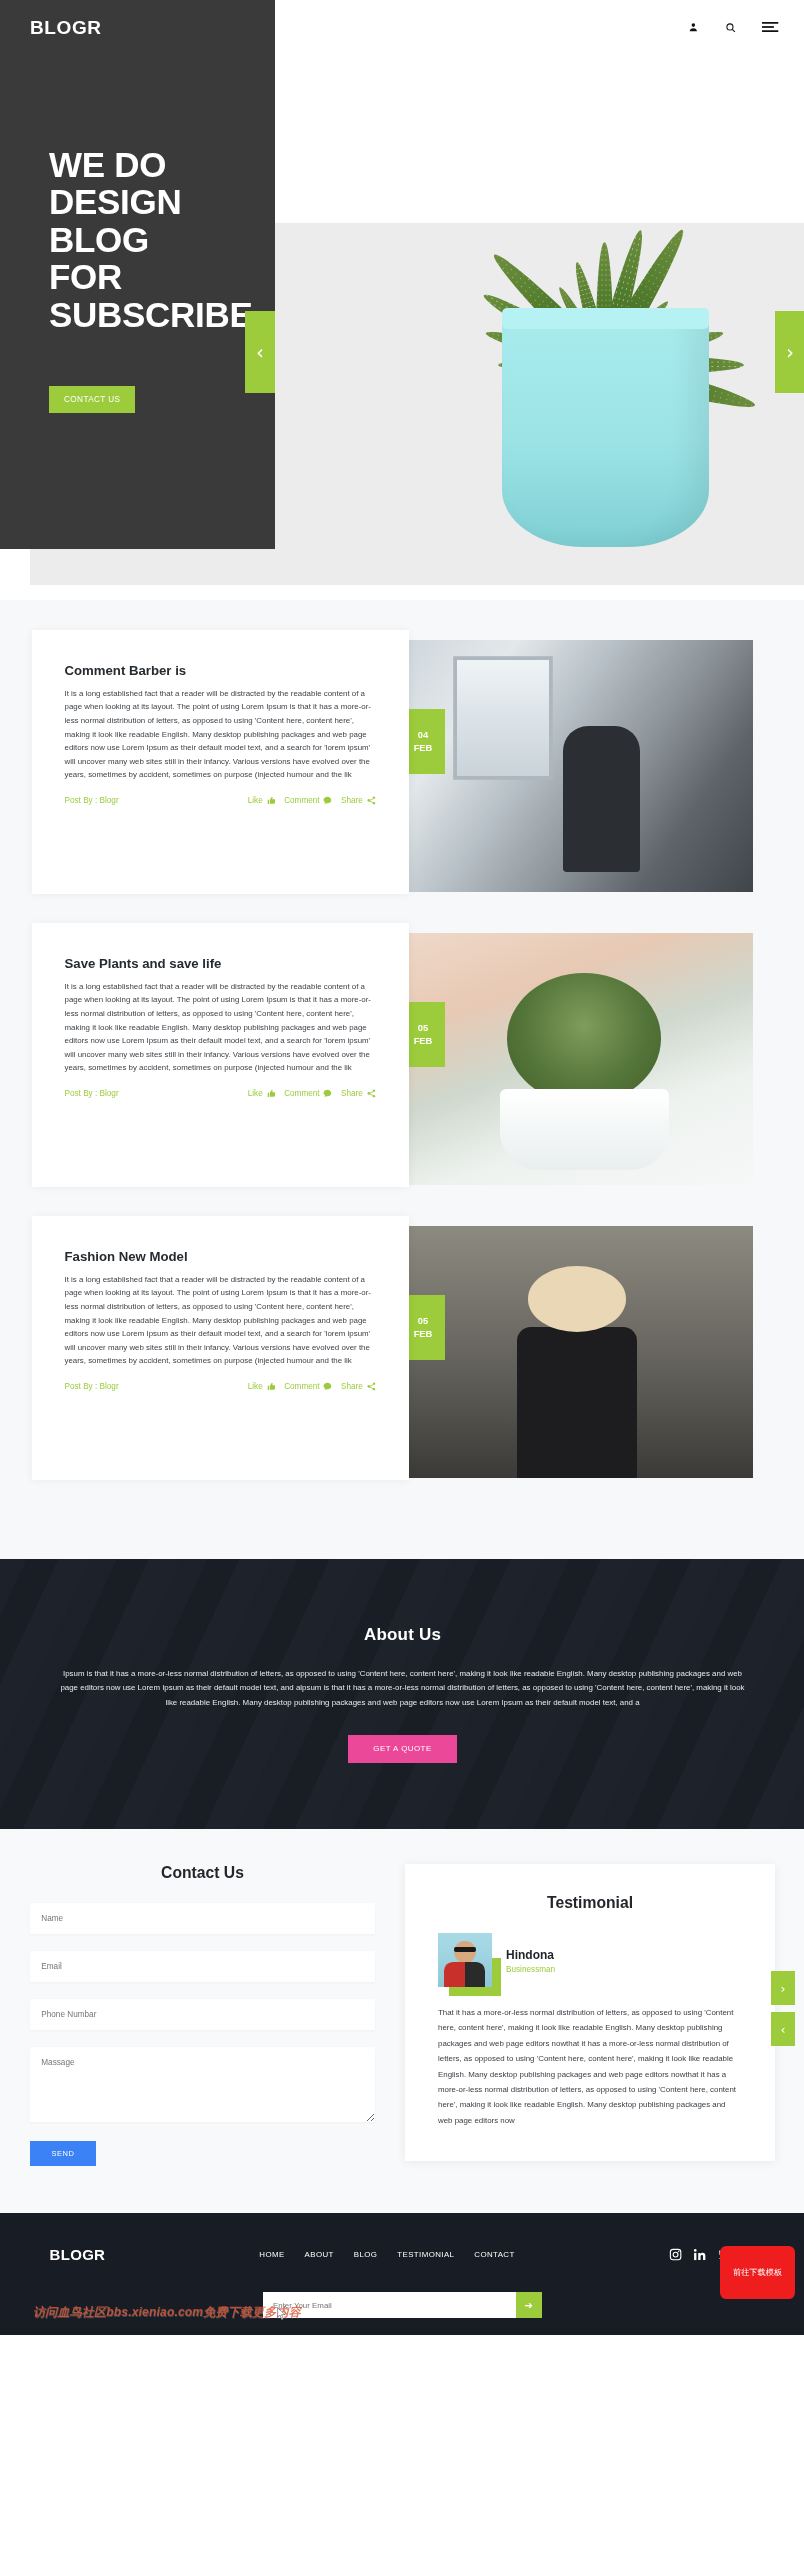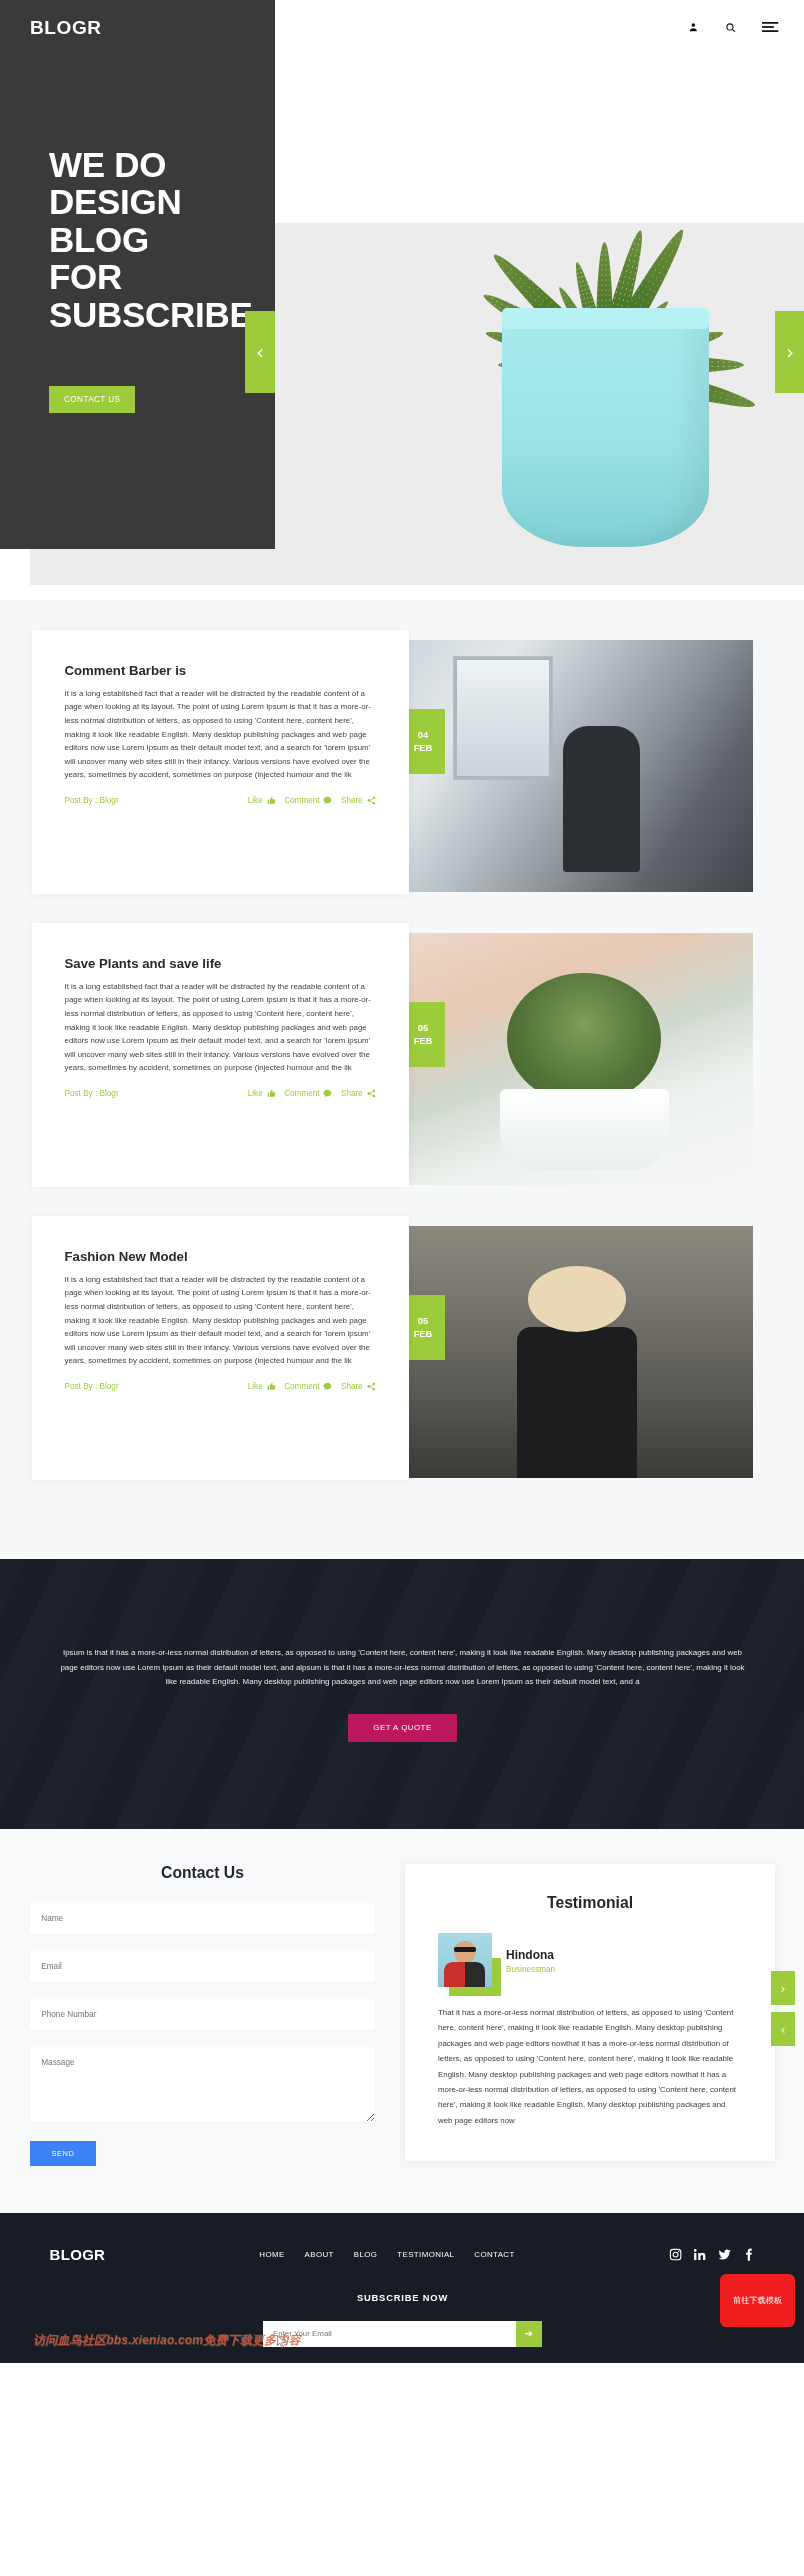--- a/index.html
+++ b/index.html
@@ -169,21 +169,21 @@
       linear-gradient(rgba(22,26,33,.88), rgba(22,26,33,.88)),
       repeating-linear-gradient(115deg,#4c5462 0 24px,#2e3440 24px 53px,#596273 53px 82px);
     opacity: 1;
   }
   .about-inner { position: relative; z-index: 3; width: 698px; }
   .about-title {
     font-size: 17px; font-weight: bold; letter-spacing: 0.2px; margin-bottom: 21.4px;
   }
   .about-text { font-size: 7.9px; line-height: 1.85; color: #e7e9ec; }
   .about-btn {
-    margin-top: 24px; background: #be185d; color: #ffffff; border: none;
+    margin-top: 24px; background: #ec4899; color: #ffffff; border: none;
     padding: 9.4px 25px; font-size: 7.9px; letter-spacing: 0.5px; cursor: pointer;
   }
 
   
   .contact-wrap {
     background: #f8f9fb; padding: 35px 0 47px 0;
     display: flex; justify-content: center; gap: 30px; align-items: flex-start;
   }
   .contact-col { width: 345px; }
   .section-title {
@@ -471,20 +471,21 @@
             <span>05</span>
             <span>FEB</span>
           </div>
         </div>
       </article>
     </section>
 
   <section class="about">
     <div class="about-bg"></div>
     <div class="about-inner">
+      <h2 class="about-title">About Us</h2>
       <p class="about-text">Ipsum is that it has a more-or-less normal distribution of letters, as opposed to using 'Content here, content here', making it look like readable English. Many desktop publishing packages and web page editors now use Lorem Ipsum as their default model text, and alpsum is that it has a more-or-less normal distribution of letters, as opposed to using 'Content here, content here', making it look like readable English. Many desktop publishing packages and web page editors now use Lorem Ipsum as their default model text, and a</p>
       <button class="about-btn">GET A QUOTE</button>
     </div>
   </section>
 
   <section class="contact-wrap">
 
     <div class="contact-col">
       <h2 class="section-title">Contact Us</h2>
       <input class="field" type="text" placeholder="Name" style="">
@@ -548,21 +549,20 @@
         </span>
         <span>
           <svg width="13.2" height="13.2" viewBox="0 0 24 24" fill="#fff">
               <path d="M14.5 8.5V6.2c0-.9.2-1.4 1.6-1.4h1.7V1.2C17.3 1.1 16.2 1 15 1c-2.7 0-4.6 1.7-4.6 4.8v2.7H7.5v3.7h2.9V23h4.1V12.2h2.9l.4-3.7z"></path>
             </svg>
         </span>
       </div>
     </div>
 
     <div class="subscribe">
-      <div class="sub-title">SUBSCRIBE NOW</div>
       <div class="sub-form">
         <input class="sub-input" type="text" placeholder="Enter Your Email" style="">
         <button class="sub-btn">➔</button>
       </div>
     </div>
 
 
     <div class="watermark">访问血鸟社区bbs.xieniao.com免费下载更多内容</div>
     <div class="dl-badge">前往下载模板</div>
     <span class="cursor-mark">

